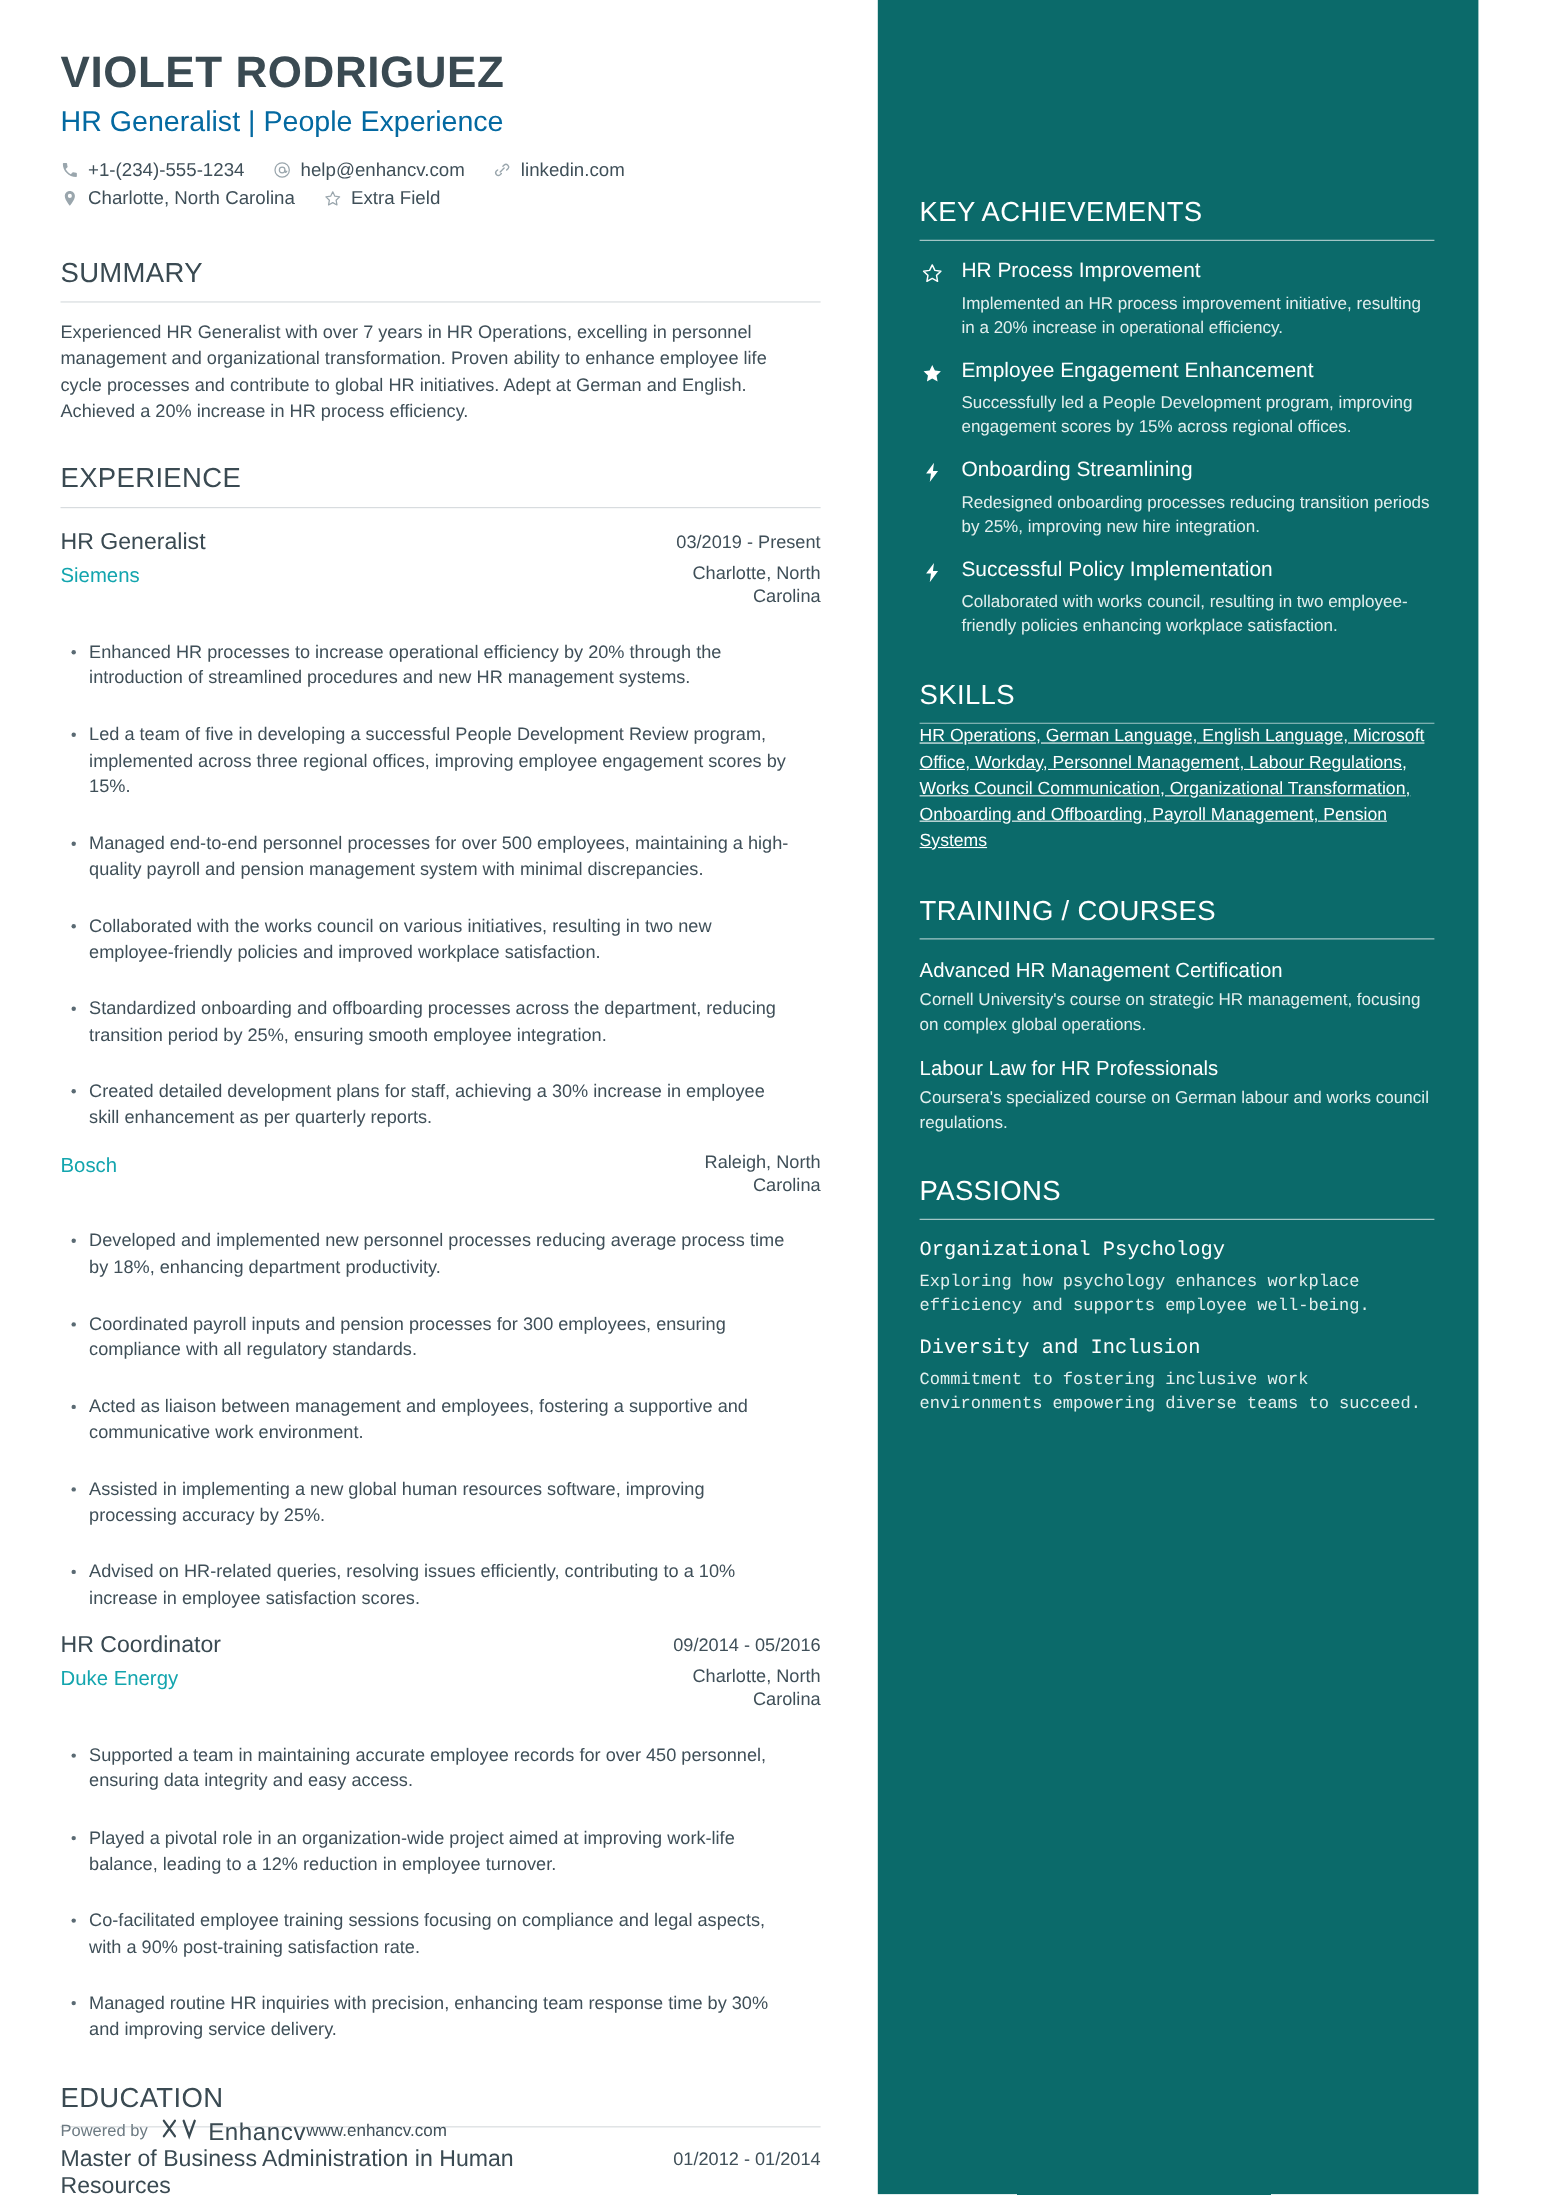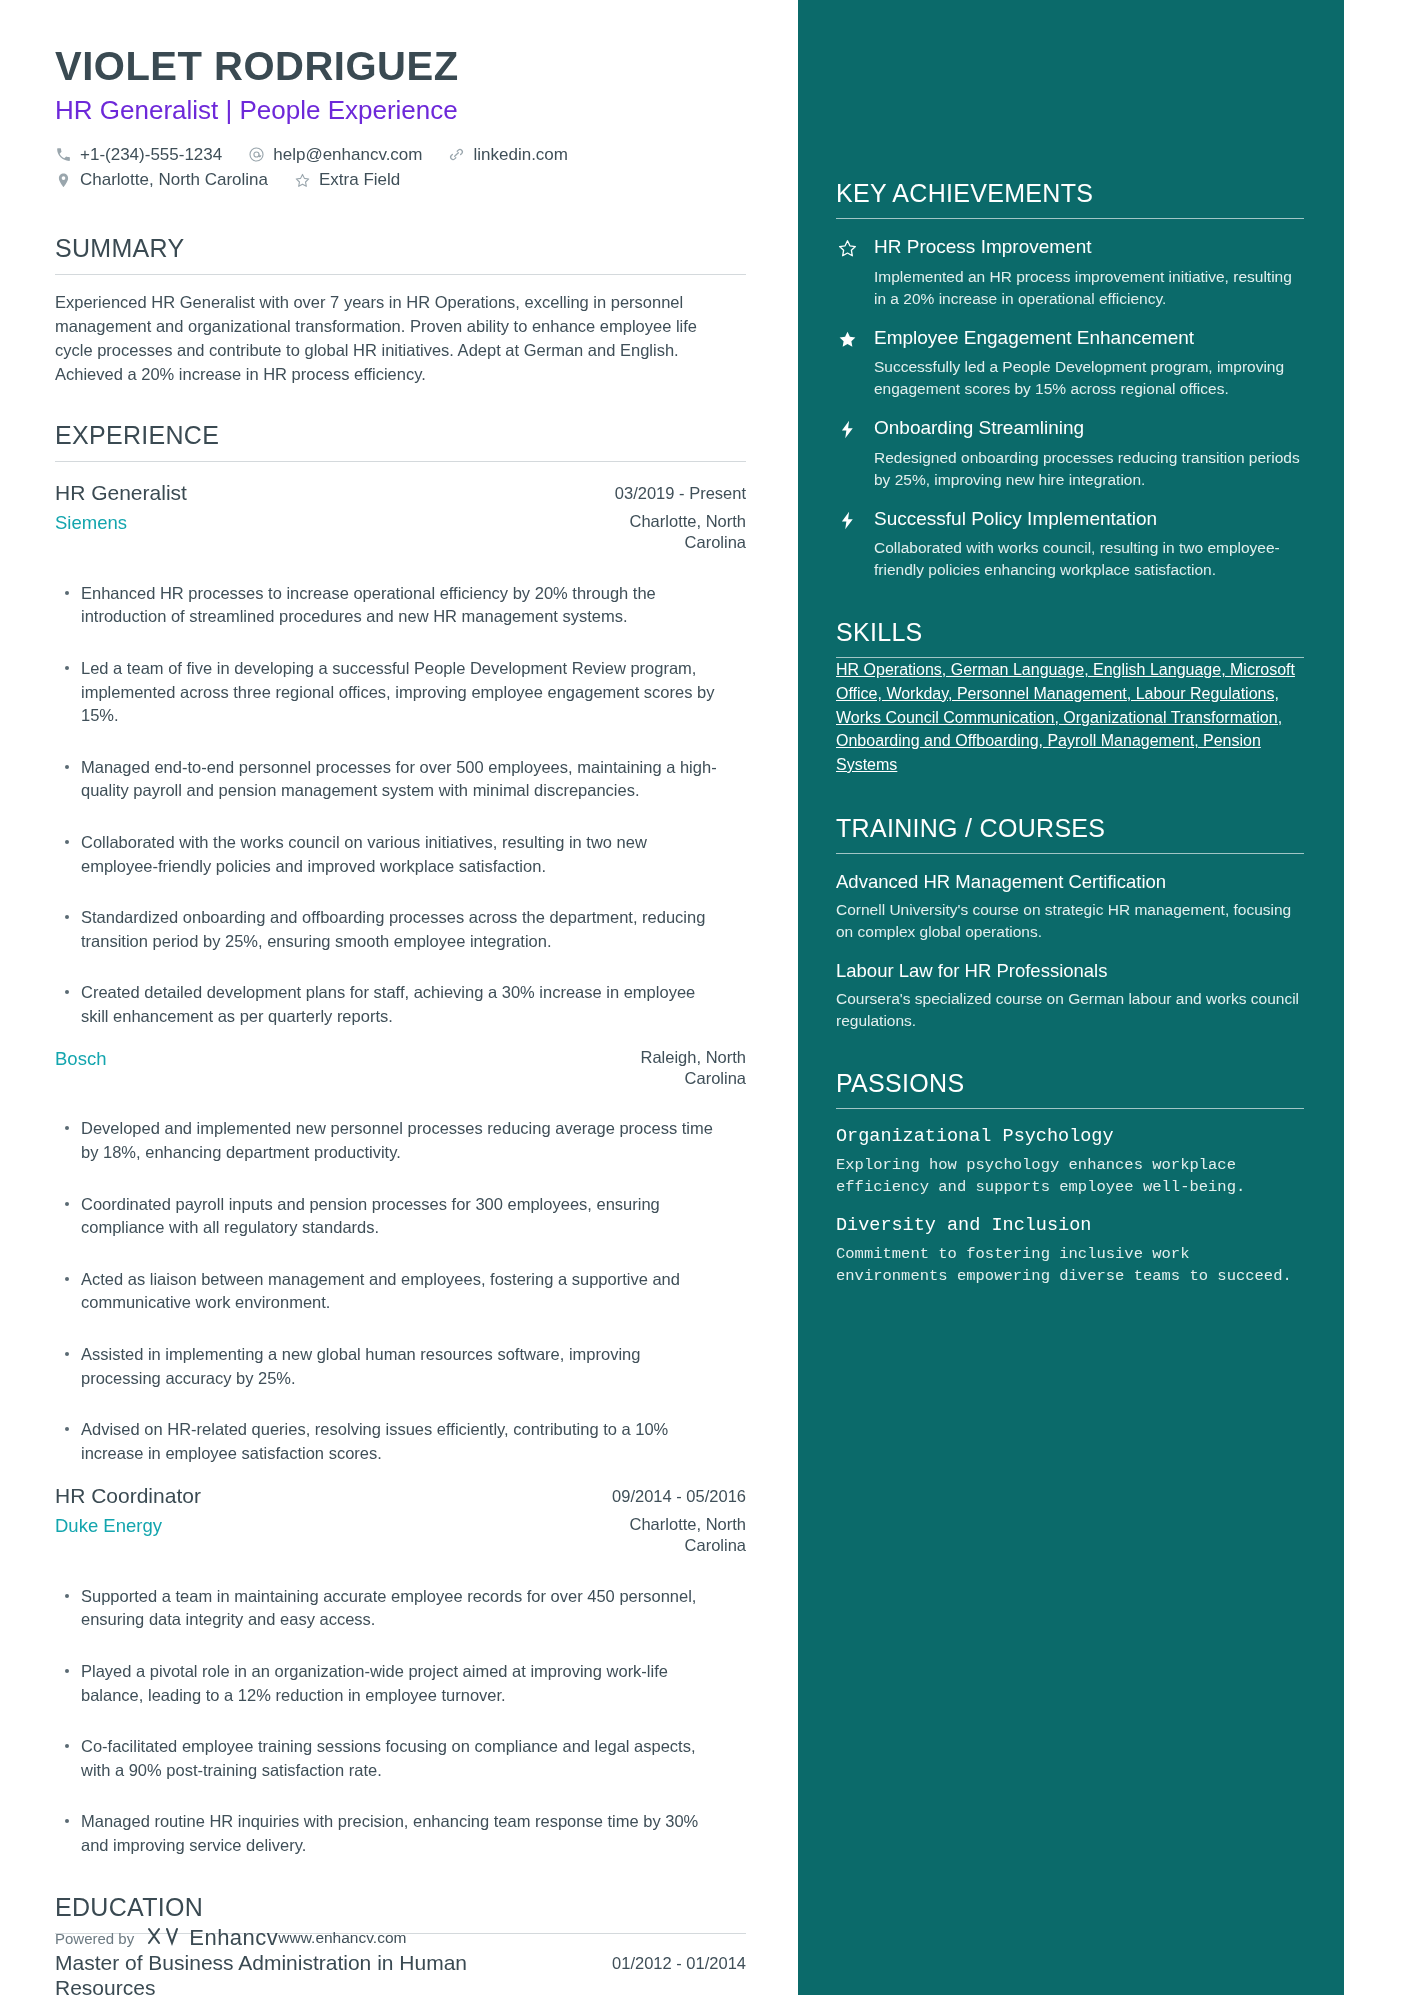--- a/index.html
+++ b/index.html
@@ -28,21 +28,21 @@
 
   .name {
     font-size: 40px;
     font-weight: bold;
     letter-spacing: 0.5px;
     color: #3a4a52;
     line-height: 1.12;
   }
   .headline {
     font-size: 26px;
-    color: #6d28d9;
+    color: #0369a1;
     margin-top: 6px;
     line-height: 1.2;
     font-weight: 400;
   }
 
   .contact-block { margin-top: 16px; }
   .contact-row {
     display: flex;
     align-items: center;
     flex-wrap: wrap;

